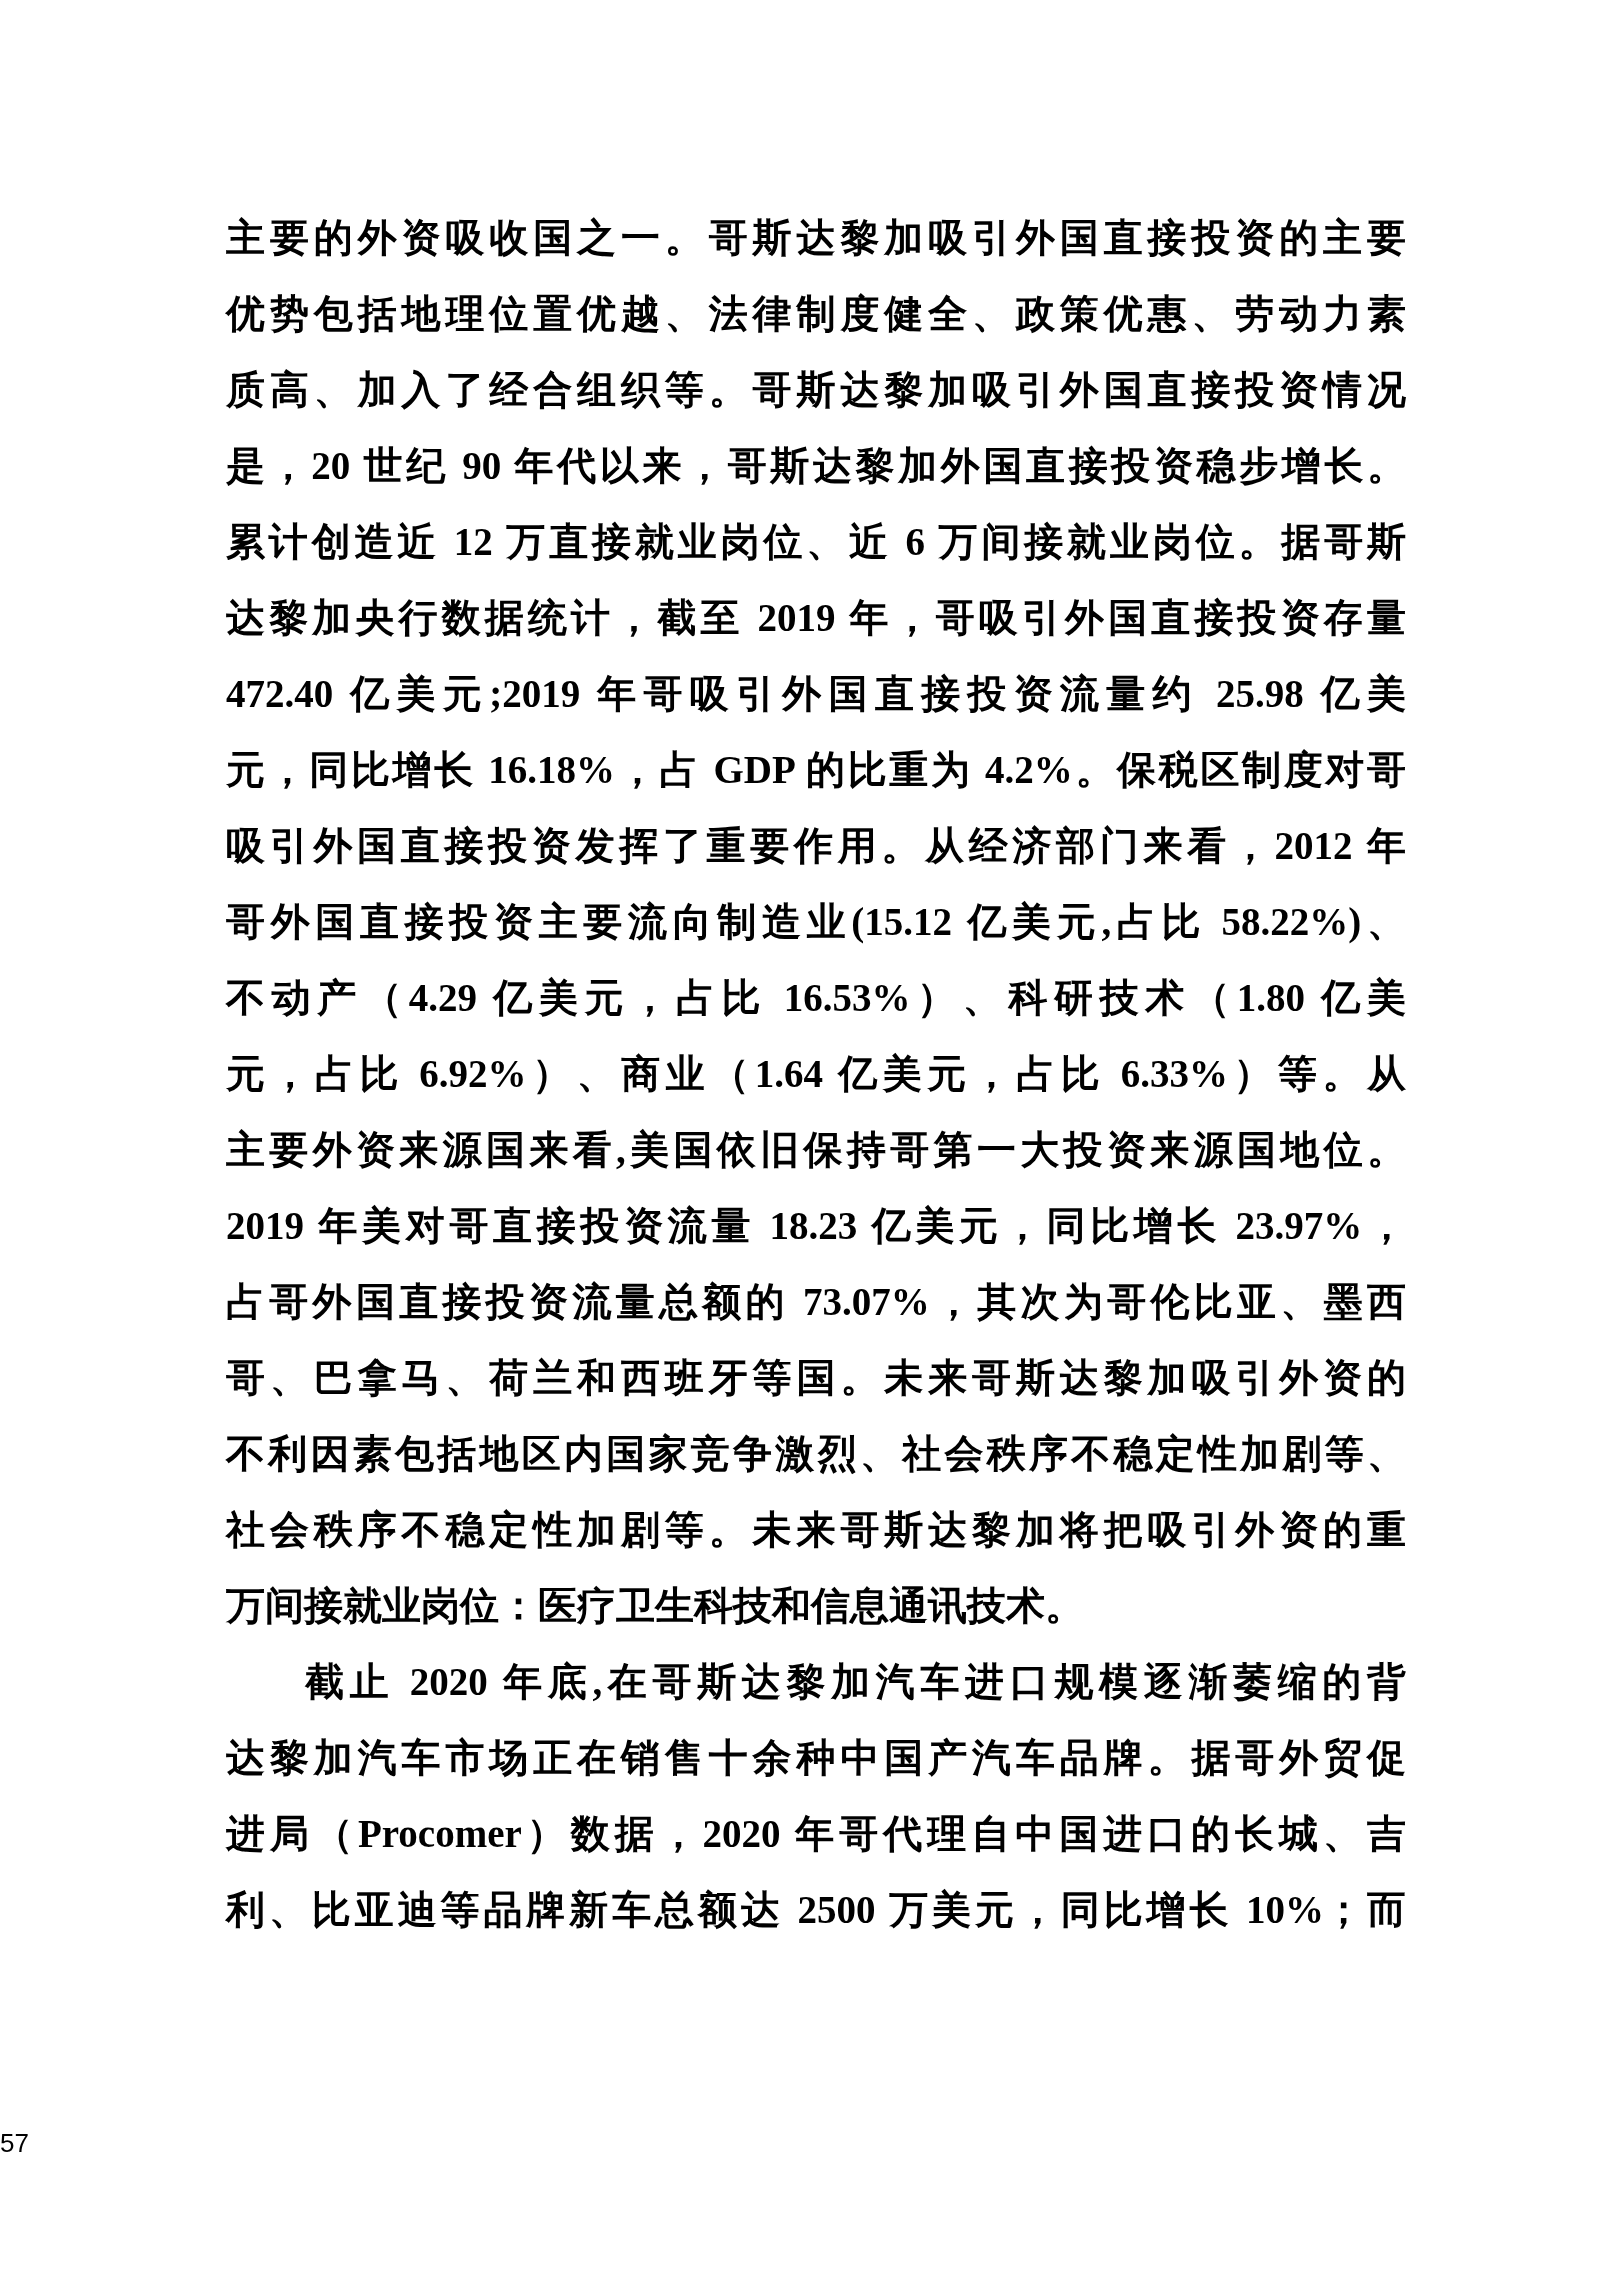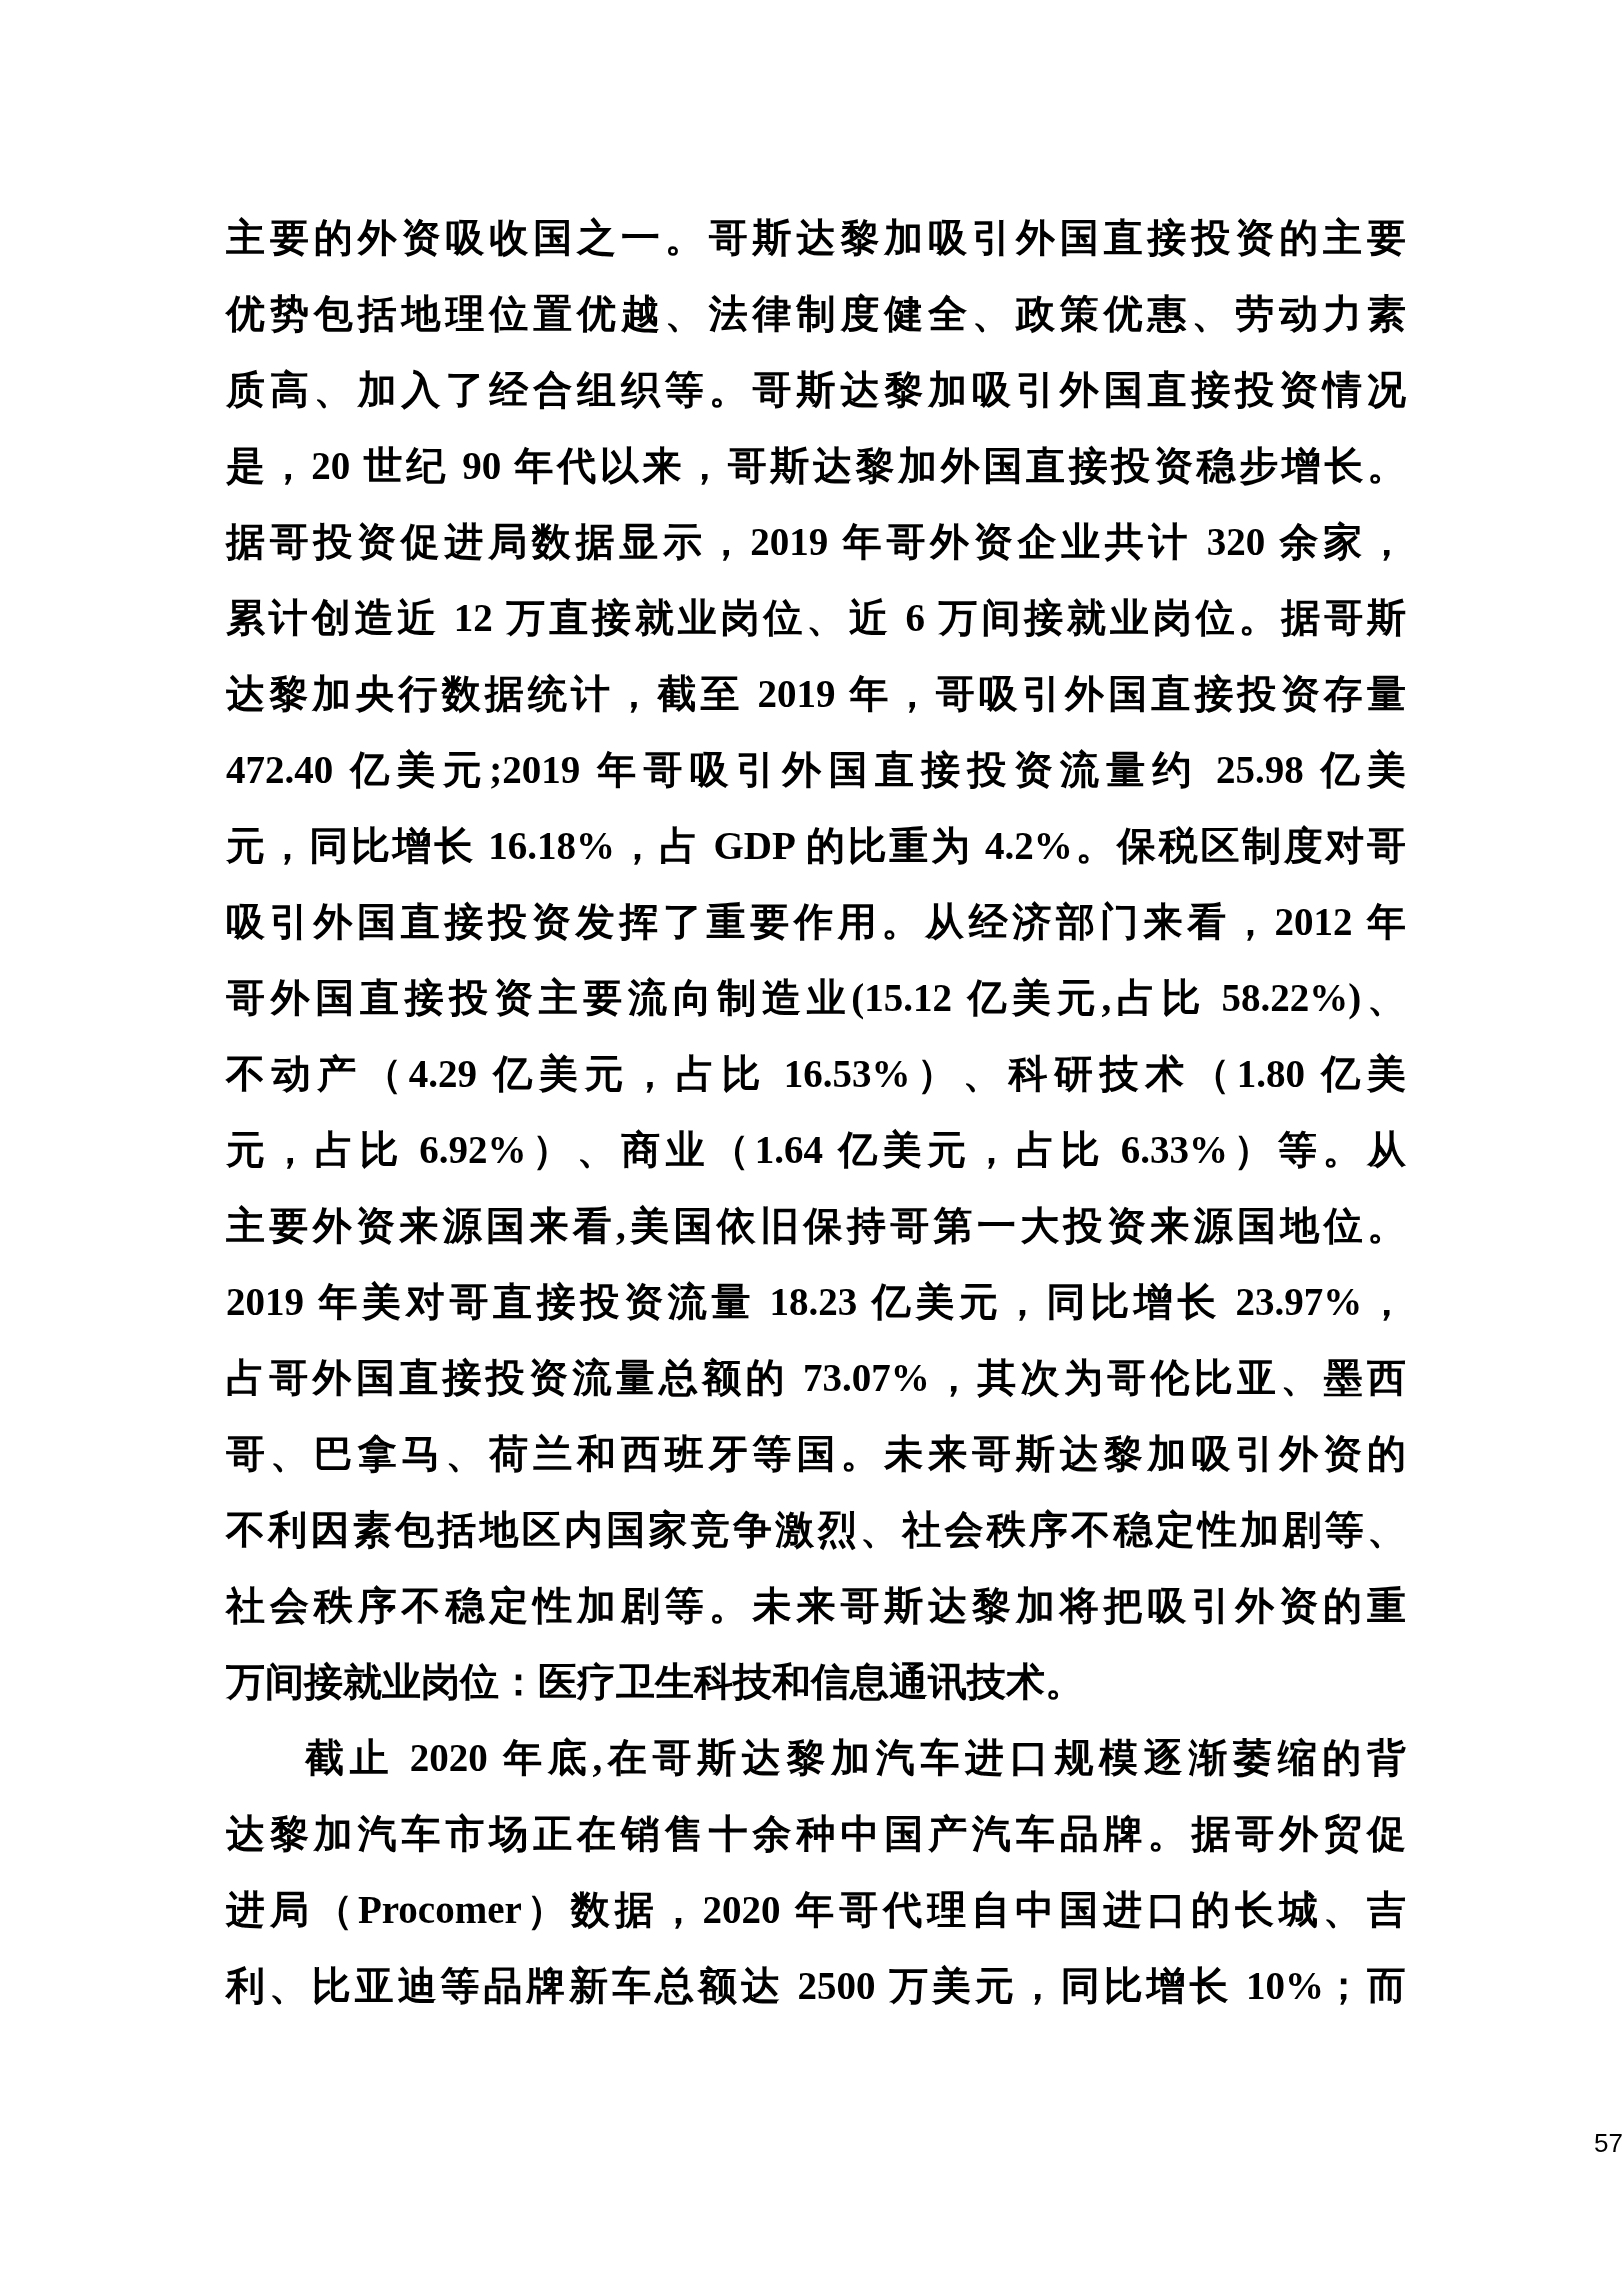--- a/index.html
+++ b/index.html
@@ -34,36 +34,35 @@
     text-align-last: left;
   }
   .line.indent {
     text-indent: 79px;
   }
   .page-footer {
     position: absolute;
     left: 0;
     top: 2128px;
     width: 1623px;
-    text-align: right;
+    text-align: left;
     font-family: "Liberation Sans", sans-serif;
     font-size: 26px;
     line-height: 1.2;
     color: #000000;
   }
 </style>
 </head>
 <body>
 
 <div class="text-block">
   <div class="line">主要的外资吸收国之一。哥斯达黎加吸引外国直接投资的主要</div>
   <div class="line">优势包括地理位置优越、法律制度健全、政策优惠、劳动力素</div>
   <div class="line">质高、加入了经合组织等。哥斯达黎加吸引外国直接投资情况</div>
   <div class="line">是，20 世纪 90 年代以来，哥斯达黎加外国直接投资稳步增长。</div>
-  <div class="line">据哥投资促进局数据显示，2019 年哥外资企业共计 320 余家，</div>
   <div class="line">累计创造近 12 万直接就业岗位、近 6 万间接就业岗位。据哥斯</div>
   <div class="line">达黎加央行数据统计，截至 2019 年，哥吸引外国直接投资存量</div>
   <div class="line">472.40 亿美元;2019 年哥吸引外国直接投资流量约 25.98 亿美</div>
   <div class="line">元，同比增长 16.18%，占 GDP 的比重为 4.2%。保税区制度对哥</div>
   <div class="line">吸引外国直接投资发挥了重要作用。从经济部门来看，2012 年</div>
   <div class="line">哥外国直接投资主要流向制造业(15.12 亿美元,占比 58.22%)、</div>
   <div class="line">不动产（4.29 亿美元，占比 16.53%）、科研技术（1.80 亿美</div>
   <div class="line">元，占比 6.92%）、商业（1.64 亿美元，占比 6.33%）等。从</div>
   <div class="line">主要外资来源国来看,美国依旧保持哥第一大投资来源国地位。</div>
   <div class="line">2019 年美对哥直接投资流量 18.23 亿美元，同比增长 23.97%，</div>

